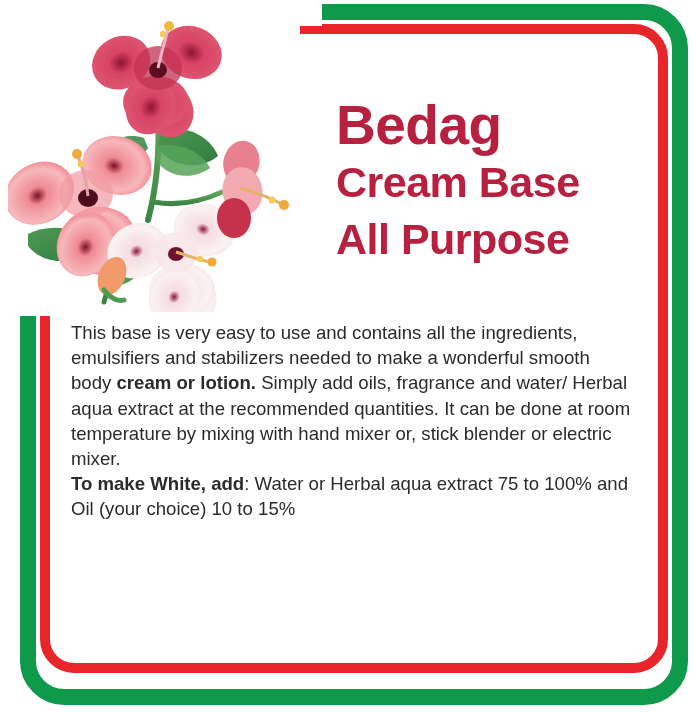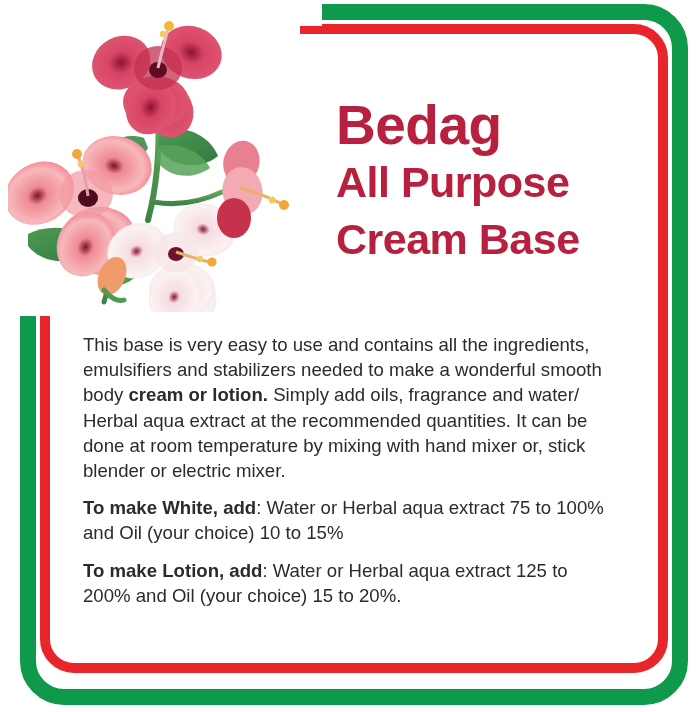--- a/index.html
+++ b/index.html
@@ -32,21 +32,21 @@
   .title-block{position:absolute;left:336px;top:58px;width:310px;
                text-align:left;color:#B7203F;margin-top:38px;}
   .title-main{font-size:55px;font-weight:bold;line-height:1.06;
               letter-spacing:-0.5px;}
   .title-sub{font-size:43px;font-weight:bold;line-height:1.32;
              letter-spacing:-0.5px;}
 
   
   .body-copy{position:absolute;left:71px;top:320px;width:560px;
              font-size:18.6px;line-height:25.2px;color:#2B2B2B;}
-  .body-copy p{margin:12px;}
+  .body-copy p{margin:0;}
   .body-copy b{font-weight:bold;}
 
   
   .art{position:absolute;left:8px;top:6px;width:300px;height:306px;}
   .art svg{display:block;width:100%;height:100%;}
 </style>
 </head>
 <body>
 
 <div id="label">
@@ -146,23 +146,22 @@
 
       <g transform="translate(104,270)">
         <ellipse cx="0" cy="0" rx="13" ry="20" fill="#F29B6A" transform="rotate(24)"></ellipse>
         <path d="M-8 14 C-2 22 6 26 12 24" stroke="#4E9A52" stroke-width="5" fill="none" stroke-linecap="round"></path>
       </g>
     </svg>
   </div>
 
   <div class="title-block">
     <div class="title-main">Bedag</div>
+    <div class="title-sub">Cream Base</div>
     <div class="title-sub">All Purpose</div>
-    <div class="title-sub">Cream Base</div>
   </div>
 
   <div class="body-copy">
     <p><span>This base is very easy to use and contains all the ingredients, emulsifiers and stabilizers needed to make a wonderful smooth body </span><b>cream or lotion.</b><span> Simply add oils, fragrance and water/ Herbal aqua extract  at the recommended quantities. It can be done at room temperature by mixing with hand mixer or, stick blender or electric mixer.</span></p>
     <p><b>To make  White, add</b><span>: Water or Herbal aqua extract  75 to 100% and Oil (your choice) 10 to 15%</span></p>
-    <p><b>To make  Lotion, add</b><span>: Water or Herbal aqua extract  125 to 200% and Oil (your choice) 15 to 20%.</span></p>
   </div>
 
 </div>
 
 </body></html>

